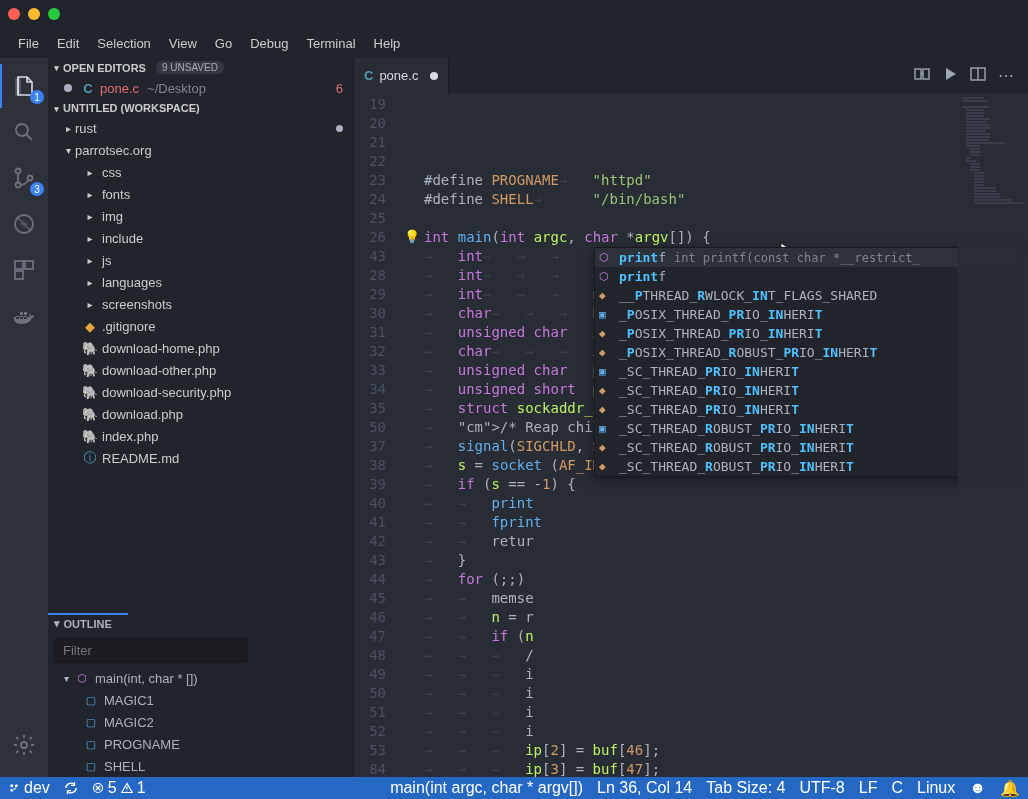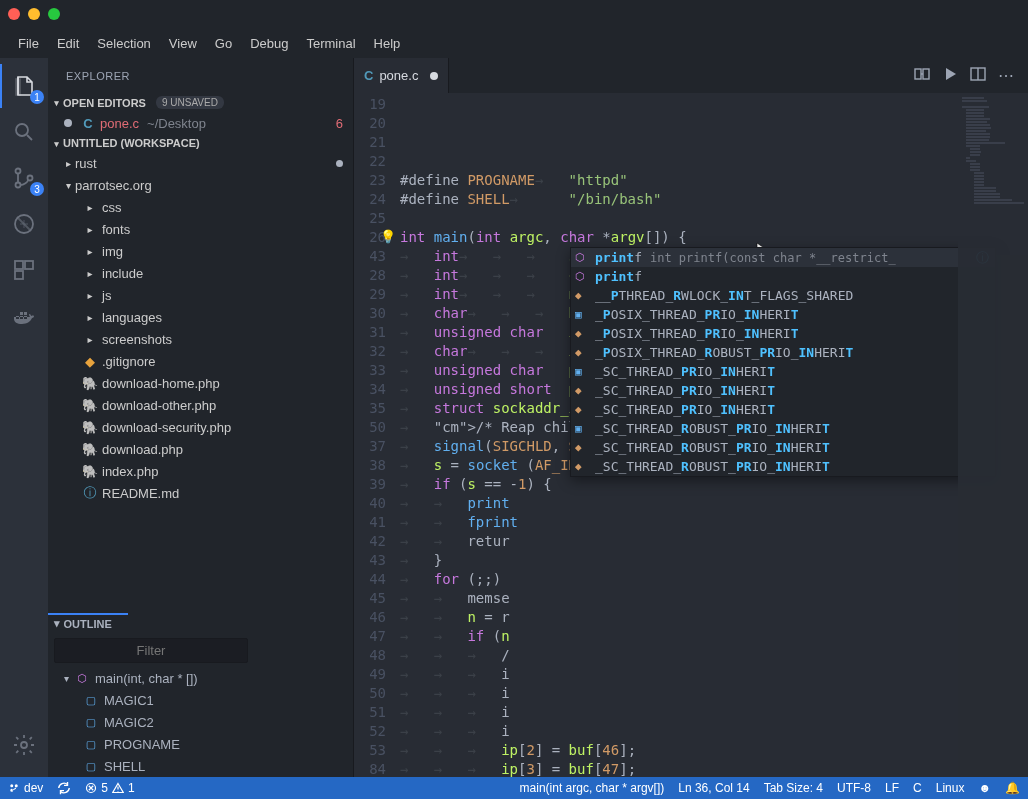--- a/index.html
+++ b/index.html
@@ -41,35 +41,35 @@
 .tree-row { display: flex; align-items: center; height: 22px; padding-left: 0; gap: 4px; position: relative; }
 .tree-row .fico { width: 16px; display: inline-flex; align-items: center; justify-content: center; }
 .tree-row.open-editor { padding-left: 16px; }
 .tree-row .err-count { margin-left: auto; margin-right: 10px; color: #e06c75; }
 .indent-1 { padding-left: 18px; }
 .indent-2 { padding-left: 34px; }
 .tree-row.modified::after { content: ""; width: 7px; height: 7px; border-radius: 50%; background: #abb2bf; position: absolute; right: 10px; }
 .section-outline { margin-top: auto; }
 .outline-head { font-size: 11px; font-weight: 600; padding: 4px 6px; display: flex; align-items: center; gap: 4px; position: relative; }
 .outline-head::after { content: ""; position: absolute; top: 0; left: 0; width: 80px; height: 2px; background: #3b82f6; }
-.filter-box { margin: 4px 6px; background: #1b1d23; border: 1px solid #181a1f; color: #888; padding: 4px 8px; font-size: 13px; border-radius: 2px; text-align: center; }
+.filter-box { margin: 4px 6px; background: #1b1d23; border: 1px solid #181a1f; color: #888; padding: 4px 8px; font-size: 13px; border-radius: 2px; }
 .outline-list { font-size: 13px; }
 .outline-row { display: flex; align-items: center; height: 22px; gap: 6px; padding-left: 16px; }
 .outline-row.lvl2 { padding-left: 36px; }
 .sym-ico { width: 14px; height: 14px; display: inline-flex; align-items: center; justify-content: center; font-size: 11px; color: #c678dd; }
 .sym-ico.const { color: #61afef; }
 
 .editor-area { flex: 1; display: flex; flex-direction: column; background: #282c34; position: relative; }
 .tabs { height: 35px; display: flex; align-items: center; background: #21252b; padding-right: 6px; }
 .tab { height: 35px; display: flex; align-items: center; gap: 6px; padding: 0 10px; background: #282c34; color: #d7dae0; border-right: 1px solid #181a1f; position: relative; }
 .tab .mod-dot { width: 8px; height: 8px; border-radius: 50%; background: #d7dae0; margin-left: 6px; }
 .tab-actions { margin-left: auto; display: flex; gap: 12px; color: #9da5b4; padding-right: 8px; }
 .tab-actions svg { width: 16px; height: 16px; }
 
-.code-wrap { flex: 1; display: flex; font-family: "Menlo", monospace; font-size: 14px; line-height: 19px; position: relative; overflow: hidden; }
+.code-wrap { flex: 1; display: flex; font-family: "Menlo", monospace; font-size: 14px; line-height: 19px; position: relative; overflow: hidden; gap: 24px; }
 .gutter { width: 46px; text-align: right; color: #495162; padding-right: 14px; padding-top: 2px; user-select: none; }
 .code { flex: 1; color: #abb2bf; padding-top: 2px; position: relative; white-space: pre; }
 .ln { height: 19px; }
 .k { color: #c678dd; }
 .fn { color: #61afef; }
 .var { color: #bef264; }
 .str { color: #98c379; }
 .num { color: #d19a66; }
 .ws { color: #3b4048; }
 .mc { color: #d19a66; }
@@ -92,21 +92,21 @@
 .ac-label { flex: 1; overflow: hidden; text-overflow: ellipsis; white-space: nowrap; }
 .ac-hi { color: #4fc1ff; font-weight: 600; }
 .ac-hint { color: #7f848e; margin-left: 8px; font-size: 12px; }
 .ac-info { color: #4fc1ff; margin-left: auto; margin-right: 2px; }
 
 .bulb { position: absolute; left: -20px; top: 134px; color: #ffcb6b; font-size: 13px; }
 
 .minimap { position: absolute; right: 0; top: 0; width: 70px; height: 100%; background: #282c34; opacity: .95; }
 .mm-block { position: absolute; background: #4b5363; opacity: .5; }
 
-.statusbar { height: 22px; background: #2568c4; color: #fff; display: flex; align-items: center; font-size: 12px; padding: 0 8px; gap: 14px; }
+.statusbar { height: 22px; background: #2568c4; color: #fff; display: flex; align-items: center; font-size: 16px; padding: 0 8px; gap: 14px; }
 .sb-right { margin-left: auto; display: flex; gap: 14px; }
 .sb-item { display: flex; align-items: center; gap: 4px; }
 
 .cursor-ptr { position: absolute; left: 272px; top: 130px; color: #fff; pointer-events: none; }
 </style>
 </head>
 <body>
 
 <div class="titlebar">
   <div class="traffic">
@@ -174,21 +174,20 @@
     </div>
     <div class="ab-icon ab-bottom">
       <svg viewBox="0 0 24 24" fill="none" stroke="currentColor" stroke-width="1.8">
           <circle cx="12" cy="12" r="3"></circle>
           <path d="M12 2v3M12 19v3M4.2 4.2l2.1 2.1M17.7 17.7l2.1 2.1M2 12h3M19 12h3M4.2 19.8l2.1-2.1M17.7 6.3l2.1-2.1"></path>
         </svg>
     </div>
   </div>
 
   <div class="sidebar">
-    <div class="side-title">EXPLORER</div>
 
     <div class="side-section">
       <span class="chev">▾</span>
       <span>OPEN EDITORS</span>
       <span class="side-badge">9 UNSAVED</span>
     </div>
     <div class="tree">
       <div class="tree-row open-editor">
         <span style="width:8px;height:8px;border-radius:50%;background:#abb2bf;margin-right:4px"></span>
         <span class="fico" style="color:#519aba;font-weight:700">C</span>

